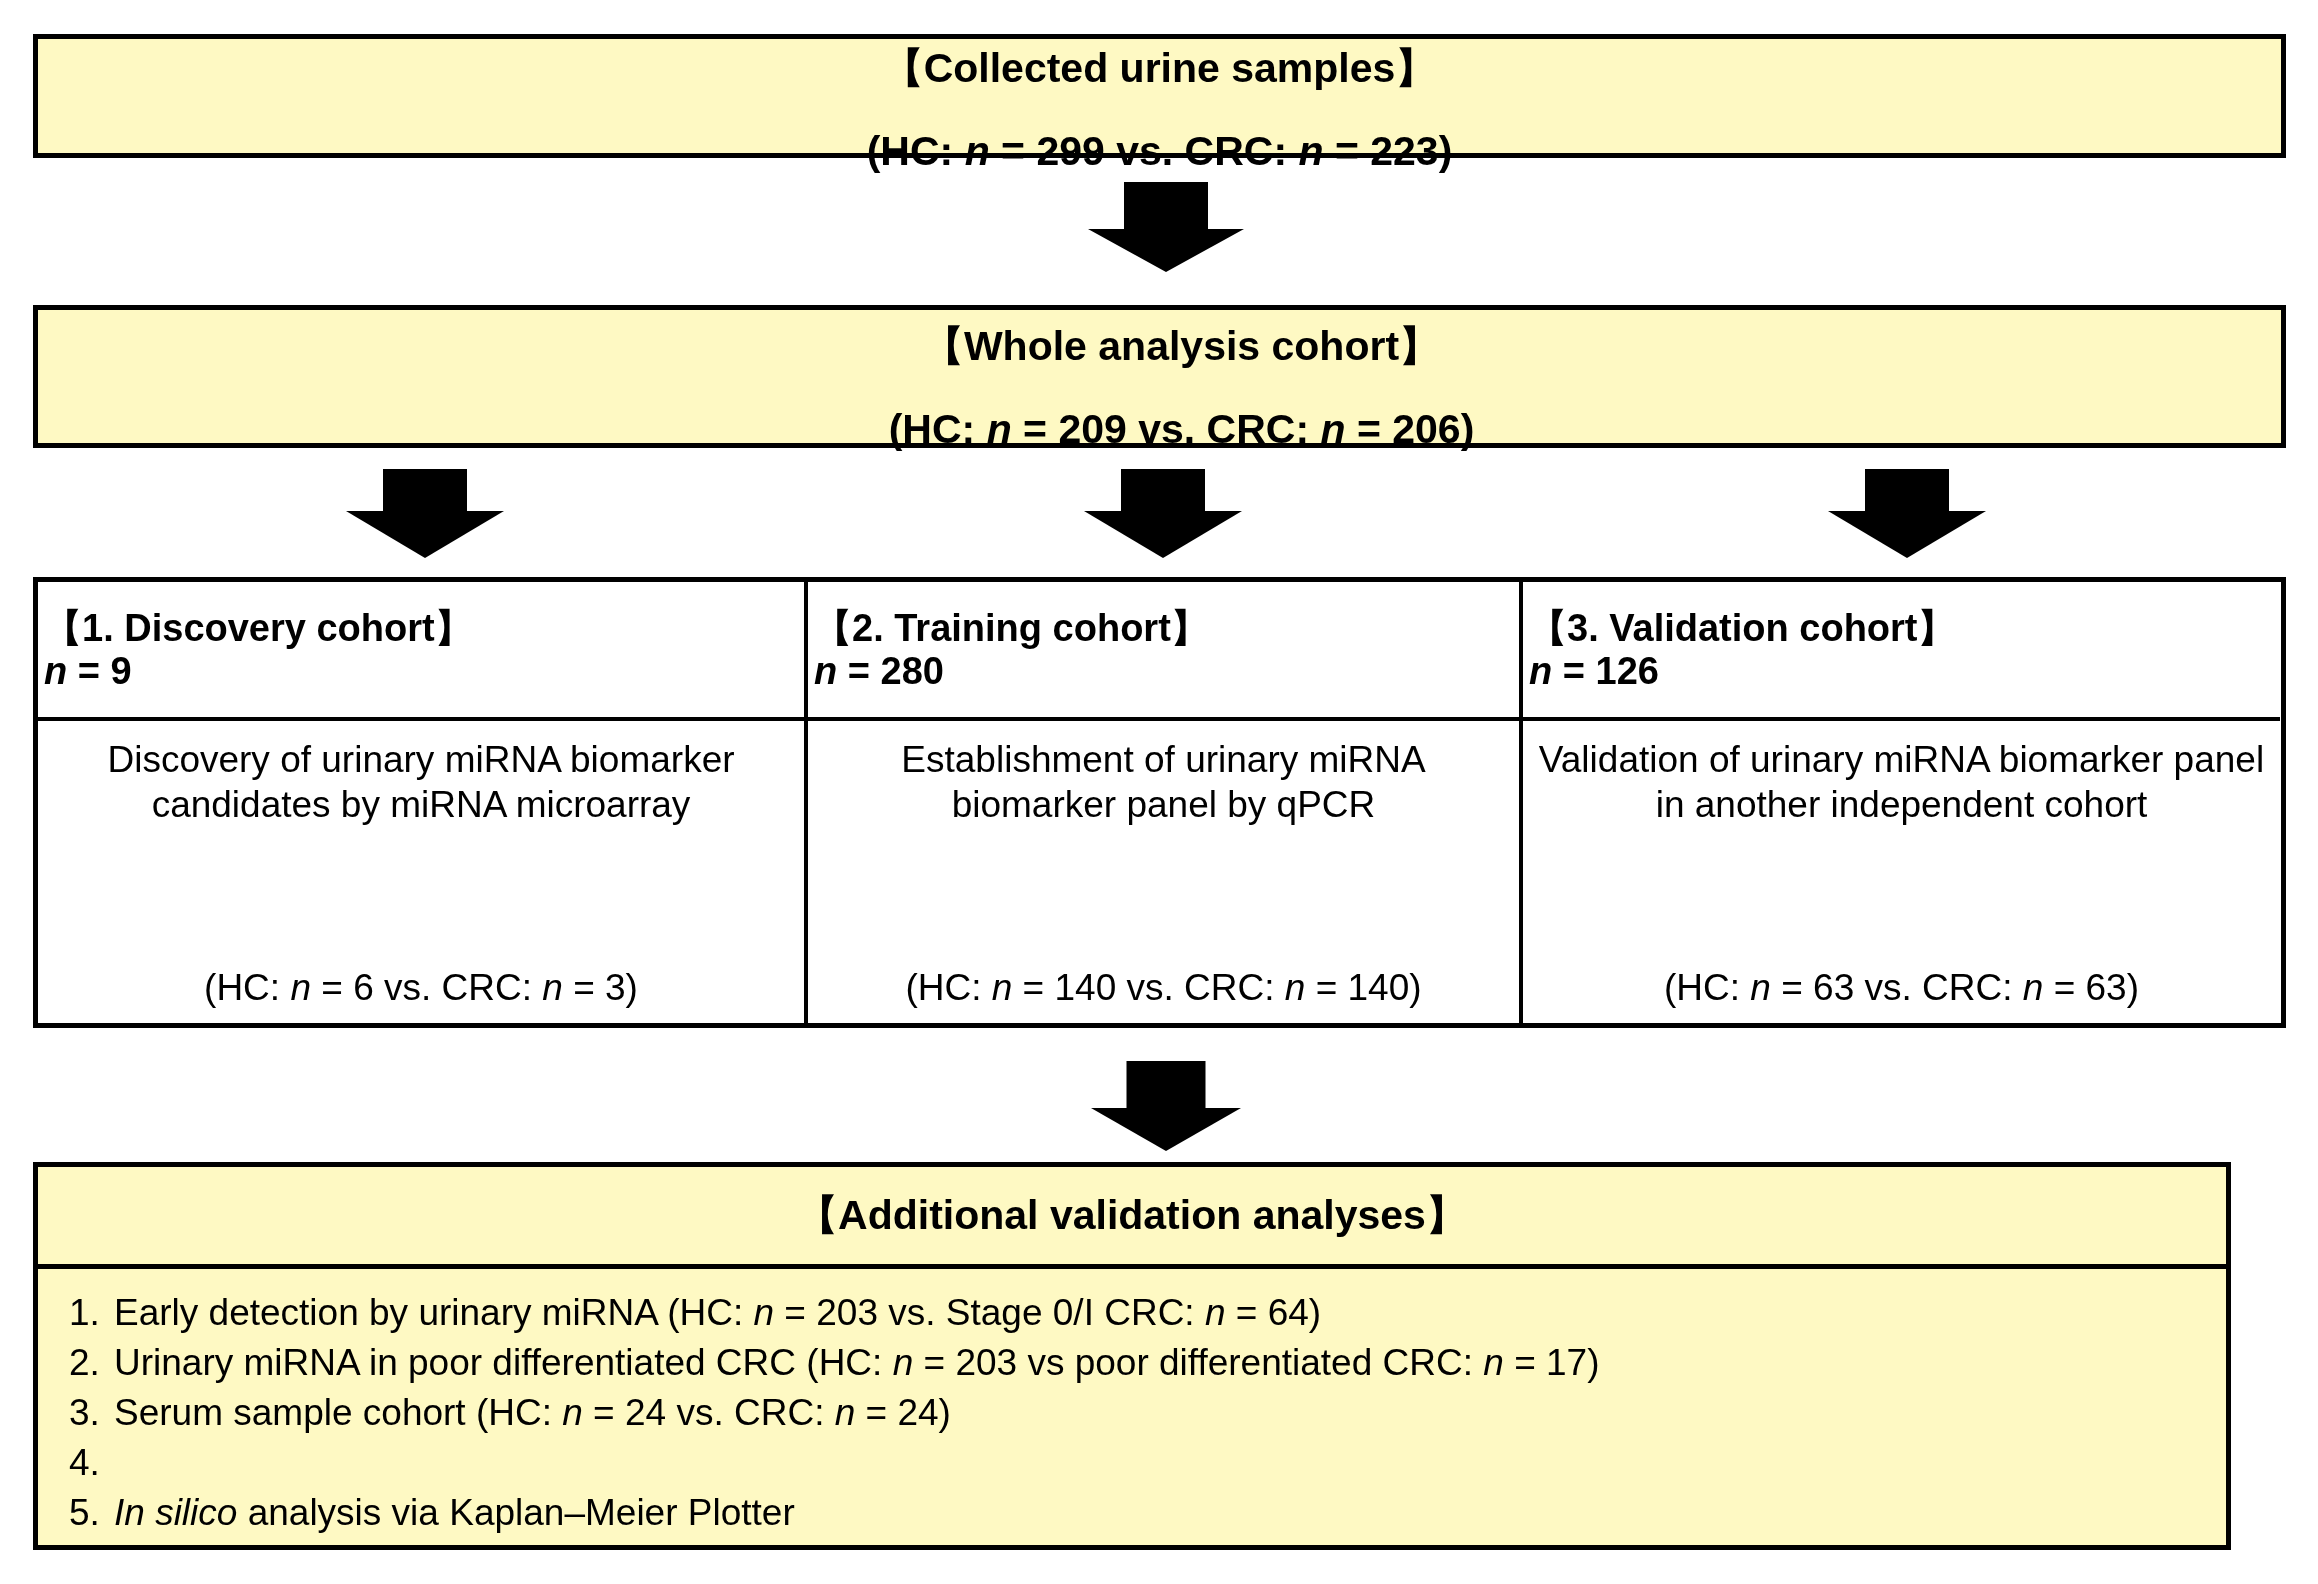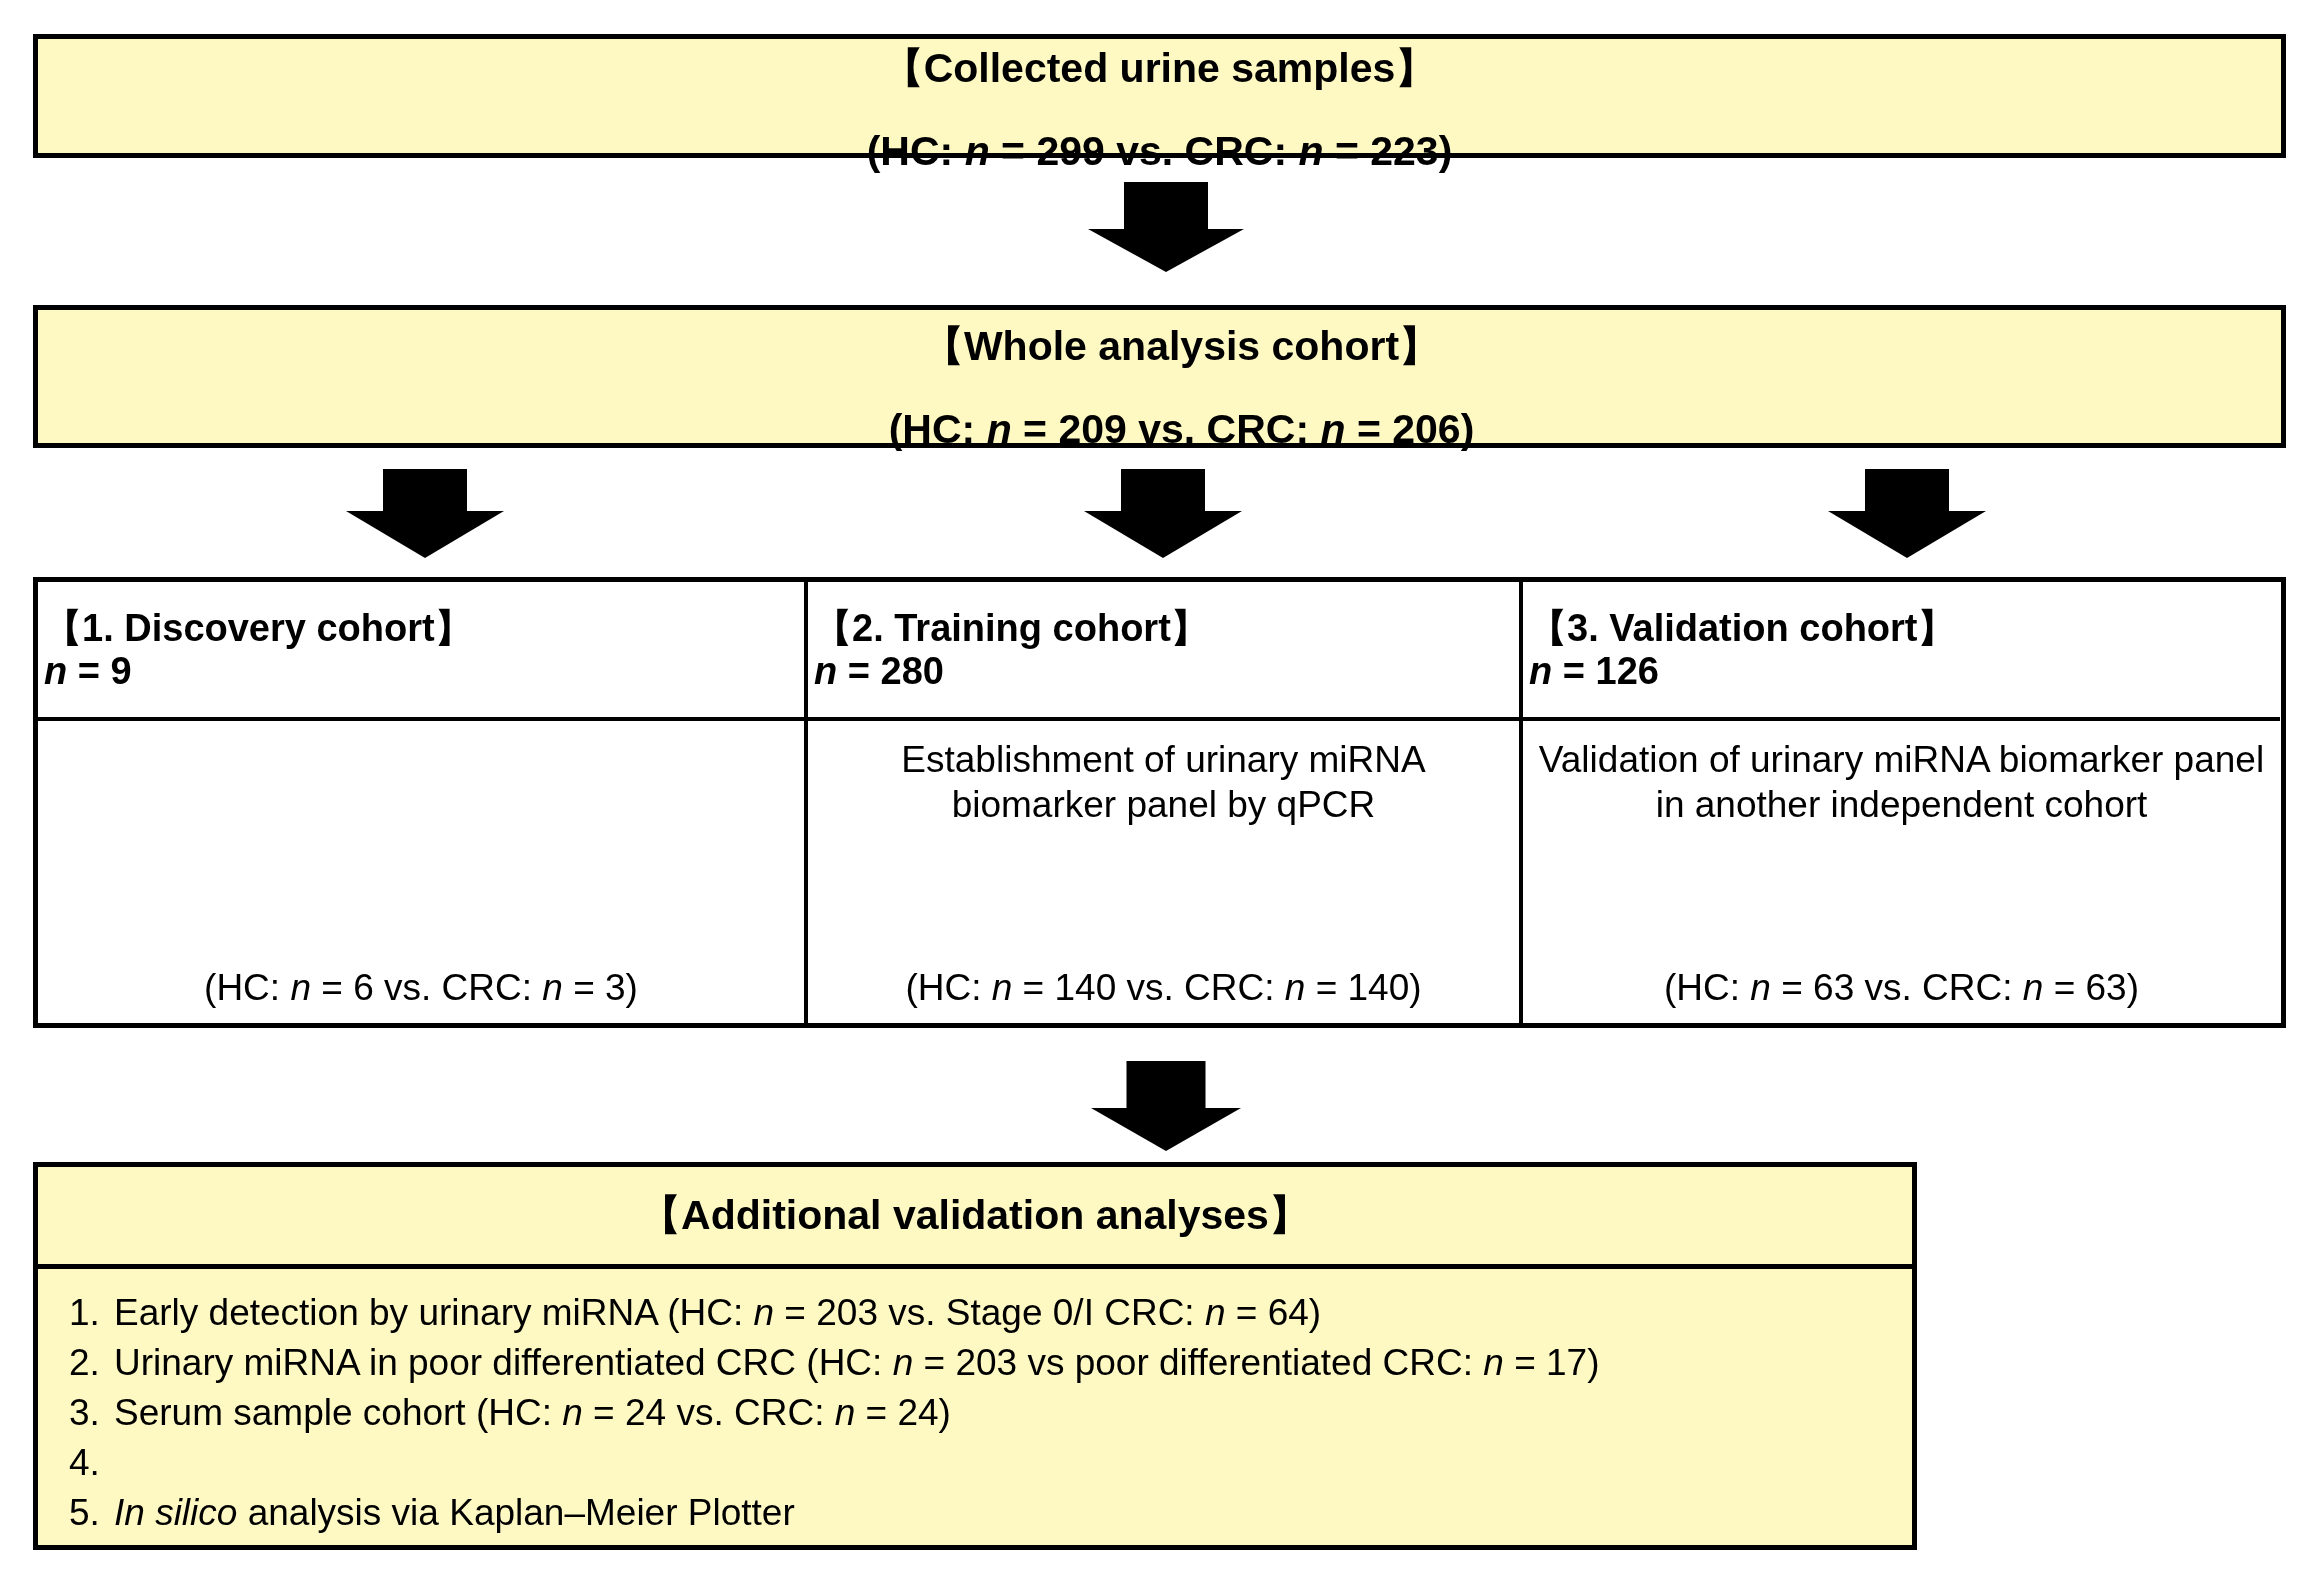--- a/index.html
+++ b/index.html
@@ -215,20 +215,21 @@
   <div class="colgroup" style="left:33px; top:577px; width:2253px; height:451px;">
 
     <div class="col" style="width:770px;">
       <div class="col-head">
         <div class="t1">【1. Discovery cohort】</div>
         <div class="t2">
           <span class="ital">n</span><span> = 9</span>
         </div>
       </div>
       <div class="col-body">
+        <div class="desc">Discovery of urinary miRNA biomarker candidates by miRNA microarray</div>
         <div class="counts">
           <span>(HC: </span><span class="ital">n</span><span> = 6 vs. CRC: </span><span class="ital">n</span><span> = 3)</span>
         </div>
       </div>
     </div>
 
     <div class="col" style="width:715px;">
       <div class="col-head">
         <div class="t1">【2. Training cohort】</div>
         <div class="t2">
@@ -257,21 +258,21 @@
         </div>
       </div>
     </div>
   </div>
 
   <div class="arrow" style="left:1076px; top:1061px; width:179px; height:114px;">
     <div class="stem" style="width:79px; height:48px;"></div>
     <div class="head" style="top:47px; border-left-width:75px; border-right-width:75px; border-top-width:43px;"></div>
   </div>
 
-  <div class="box" style="left:33px; top:1162px; width:1884px; height:388px;">
+  <div class="box" style="left:33px; top:1162px; width:2198px; height:388px;">
     <div class="bottom-head">
       <div class="t">【Additional validation analyses】</div>
     </div>
     <div class="bottom-list" id="analysis-list">
 
     <div class="li">
           <span class="num">1.</span>
           <span class="txt"><span>Early detection by urinary miRNA (HC: </span><span class="ital">n</span><span> = 203 vs. Stage 0/I CRC: </span><span class="ital">n</span><span> = 64)</span></span>
         </div>
         <div class="li">

